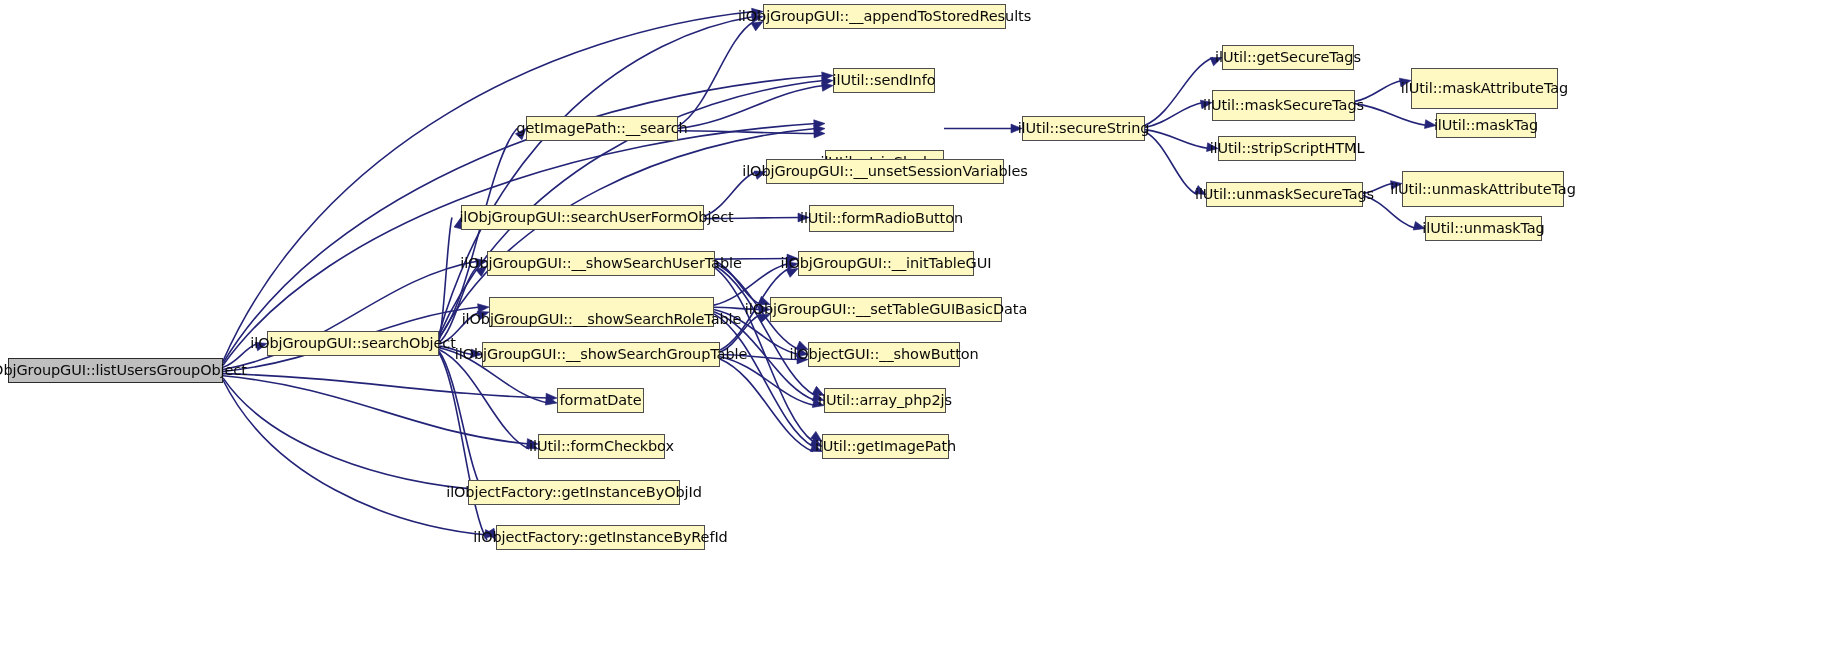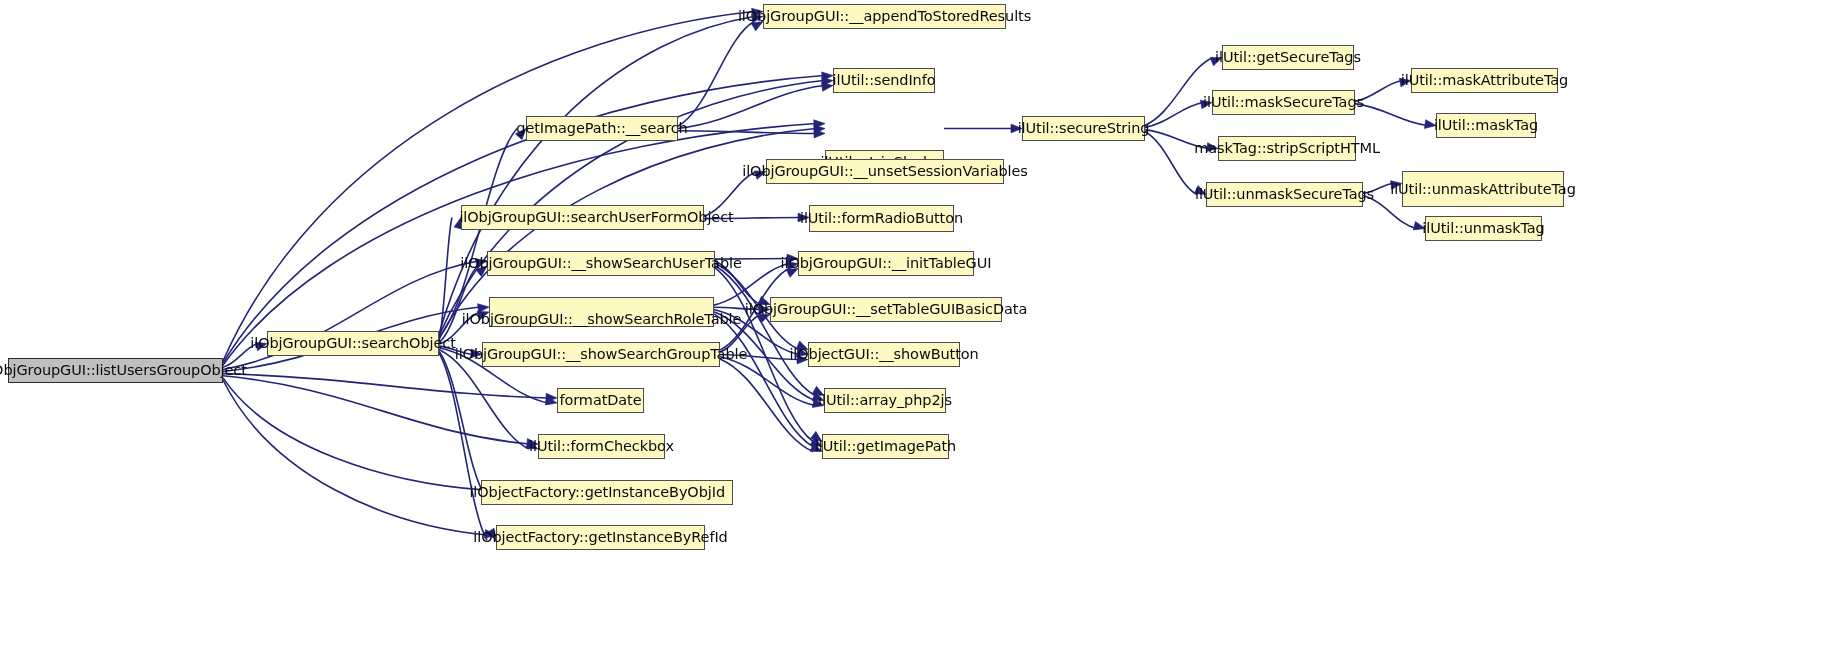--- a/index.html
+++ b/index.html
@@ -185,21 +185,21 @@
       </div>
       <div class="node" style="left: 482px; top: 342px; width: 238px; height: 25px;">
         <span class="node-label">ilObjGroupGUI::__showSearchGroupTable</span>
       </div>
       <div class="node" style="left: 557px; top: 388px; width: 87px; height: 25px;">
         <span class="node-label">formatDate</span>
       </div>
       <div class="node" style="left: 538px; top: 434px; width: 127px; height: 25px;">
         <span class="node-label">ilUtil::formCheckbox</span>
       </div>
-      <div class="node" style="left: 481px; top: 480px; width: 252px; height: 25px; justify-content: flex-end;">
+      <div class="node" style="left: 468px; top: 480px; width: 212px; height: 25px;">
         <span class="node-label">ilObjectFactory::getInstanceByObjId</span>
       </div>
       <div class="node" style="left: 496px; top: 525px; width: 209px; height: 25px; text-align: right;">
         <span class="node-label">ilObjectFactory::getInstanceByRefId</span>
       </div>
       <div class="node" style="left: 763px; top: 4px; width: 243px; height: 25px;">
         <span class="node-label">ilObjGroupGUI::__appendToStoredResults</span>
       </div>
       <div class="node" style="left: 833px; top: 68px; width: 102px; height: 25px;">
         <span class="node-label">ilUtil::sendInfo</span>
@@ -227,30 +227,30 @@
       </div>
       <div class="node" style="left: 822px; top: 434px; width: 127px; height: 25px;">
         <span class="node-label">ilUtil::getImagePath</span>
       </div>
       <div class="node" style="left: 1022px; top: 116px; width: 123px; height: 25px;">
         <span class="node-label">ilUtil::secureString</span>
       </div>
       <div class="node" style="left: 1222px; top: 45px; width: 132px; height: 25px;">
         <span class="node-label">ilUtil::getSecureTags</span>
       </div>
-      <div class="node" style="left: 1212px; top: 90px; width: 143px; height: 25px;">
+      <div class="node" style="left: 1212px; top: 90px; width: 143px; height: 31px;">
         <span class="node-label">ilUtil::maskSecureTags</span>
       </div>
       <div class="node" style="left: 1218px; top: 136px; width: 138px; height: 25px;">
-        <span class="node-label">maskTag::stripScriptHTML</span>
+        <span class="node-label">ilUtil::stripScriptHTML</span>
       </div>
       <div class="node" style="left: 1206px; top: 182px; width: 157px; height: 25px;">
         <span class="node-label">ilUtil::unmaskSecureTags</span>
       </div>
-      <div class="node" style="left: 1411px; top: 68px; width: 147px; height: 25px;">
+      <div class="node" style="left: 1411px; top: 68px; width: 147px; height: 41px;">
         <span class="node-label">ilUtil::maskAttributeTag</span>
       </div>
       <div class="node" style="left: 1436px; top: 113px; width: 100px; height: 25px;">
         <span class="node-label">ilUtil::maskTag</span>
       </div>
       <div class="node" style="left: 1402px; top: 171px; width: 162px; height: 36px;">
         <span class="node-label">ilUtil::unmaskAttributeTag</span>
       </div>
       <div class="node" style="left: 1425px; top: 216px; width: 117px; height: 25px;">
         <span class="node-label">ilUtil::unmaskTag</span>

